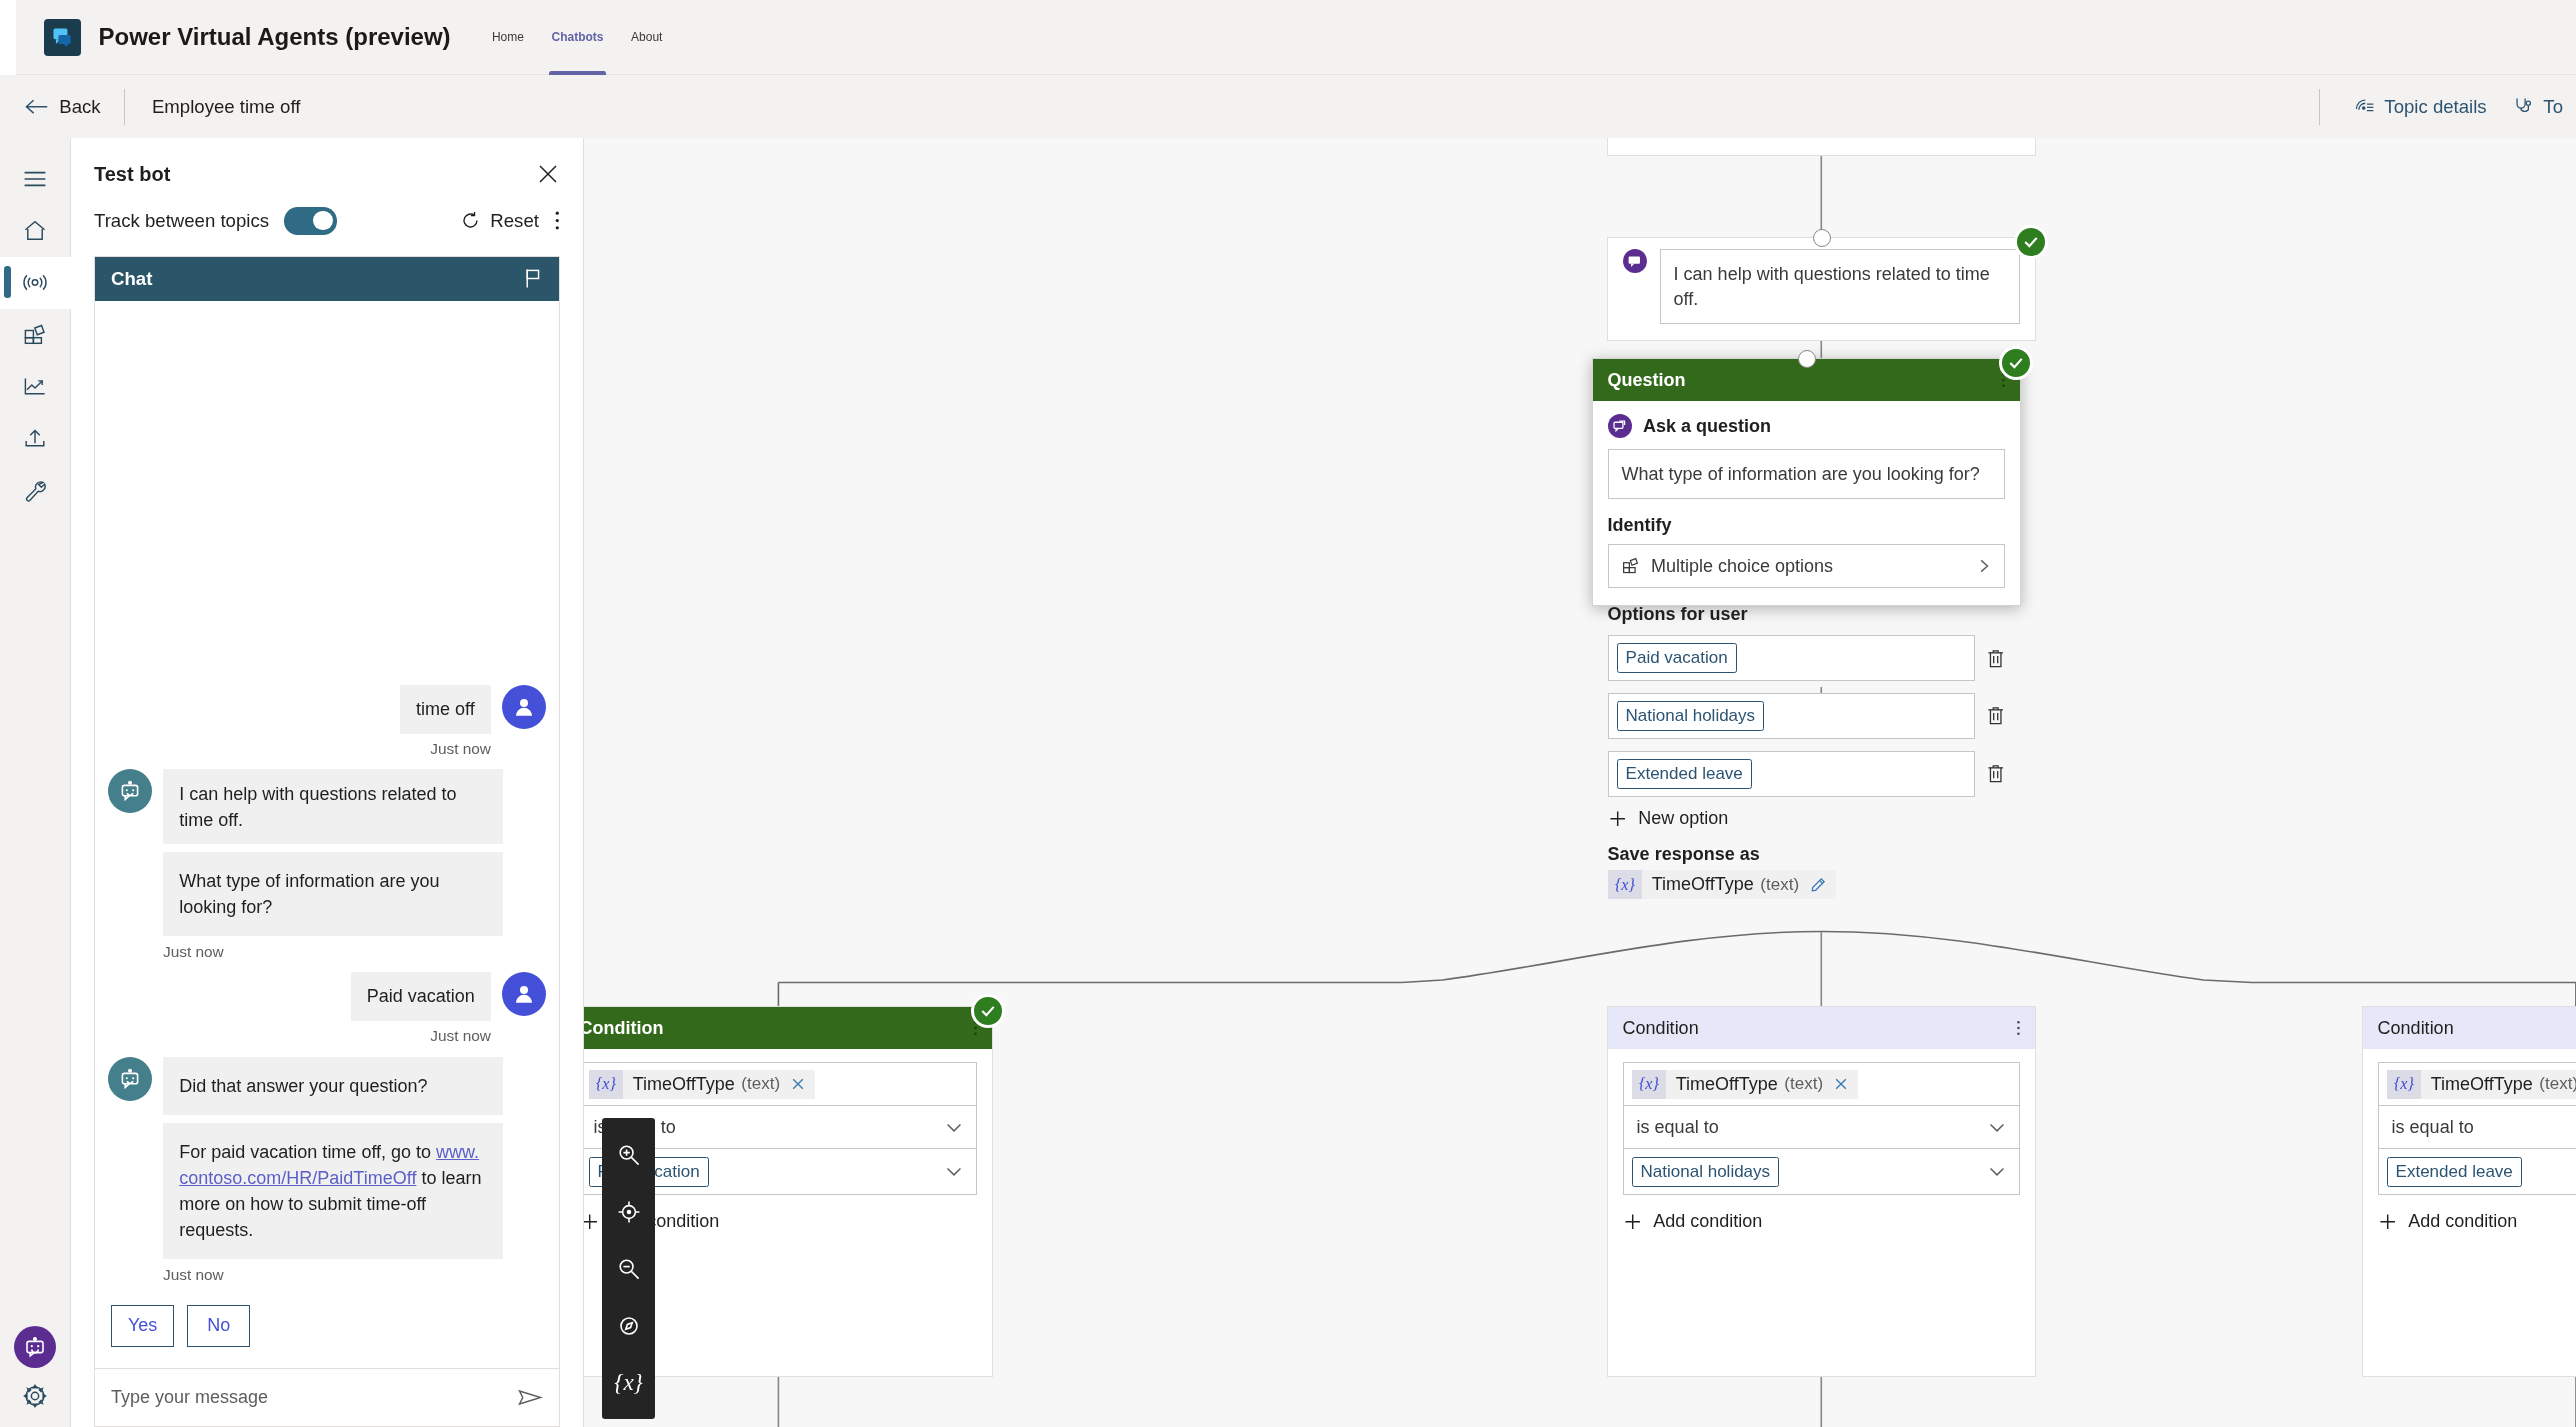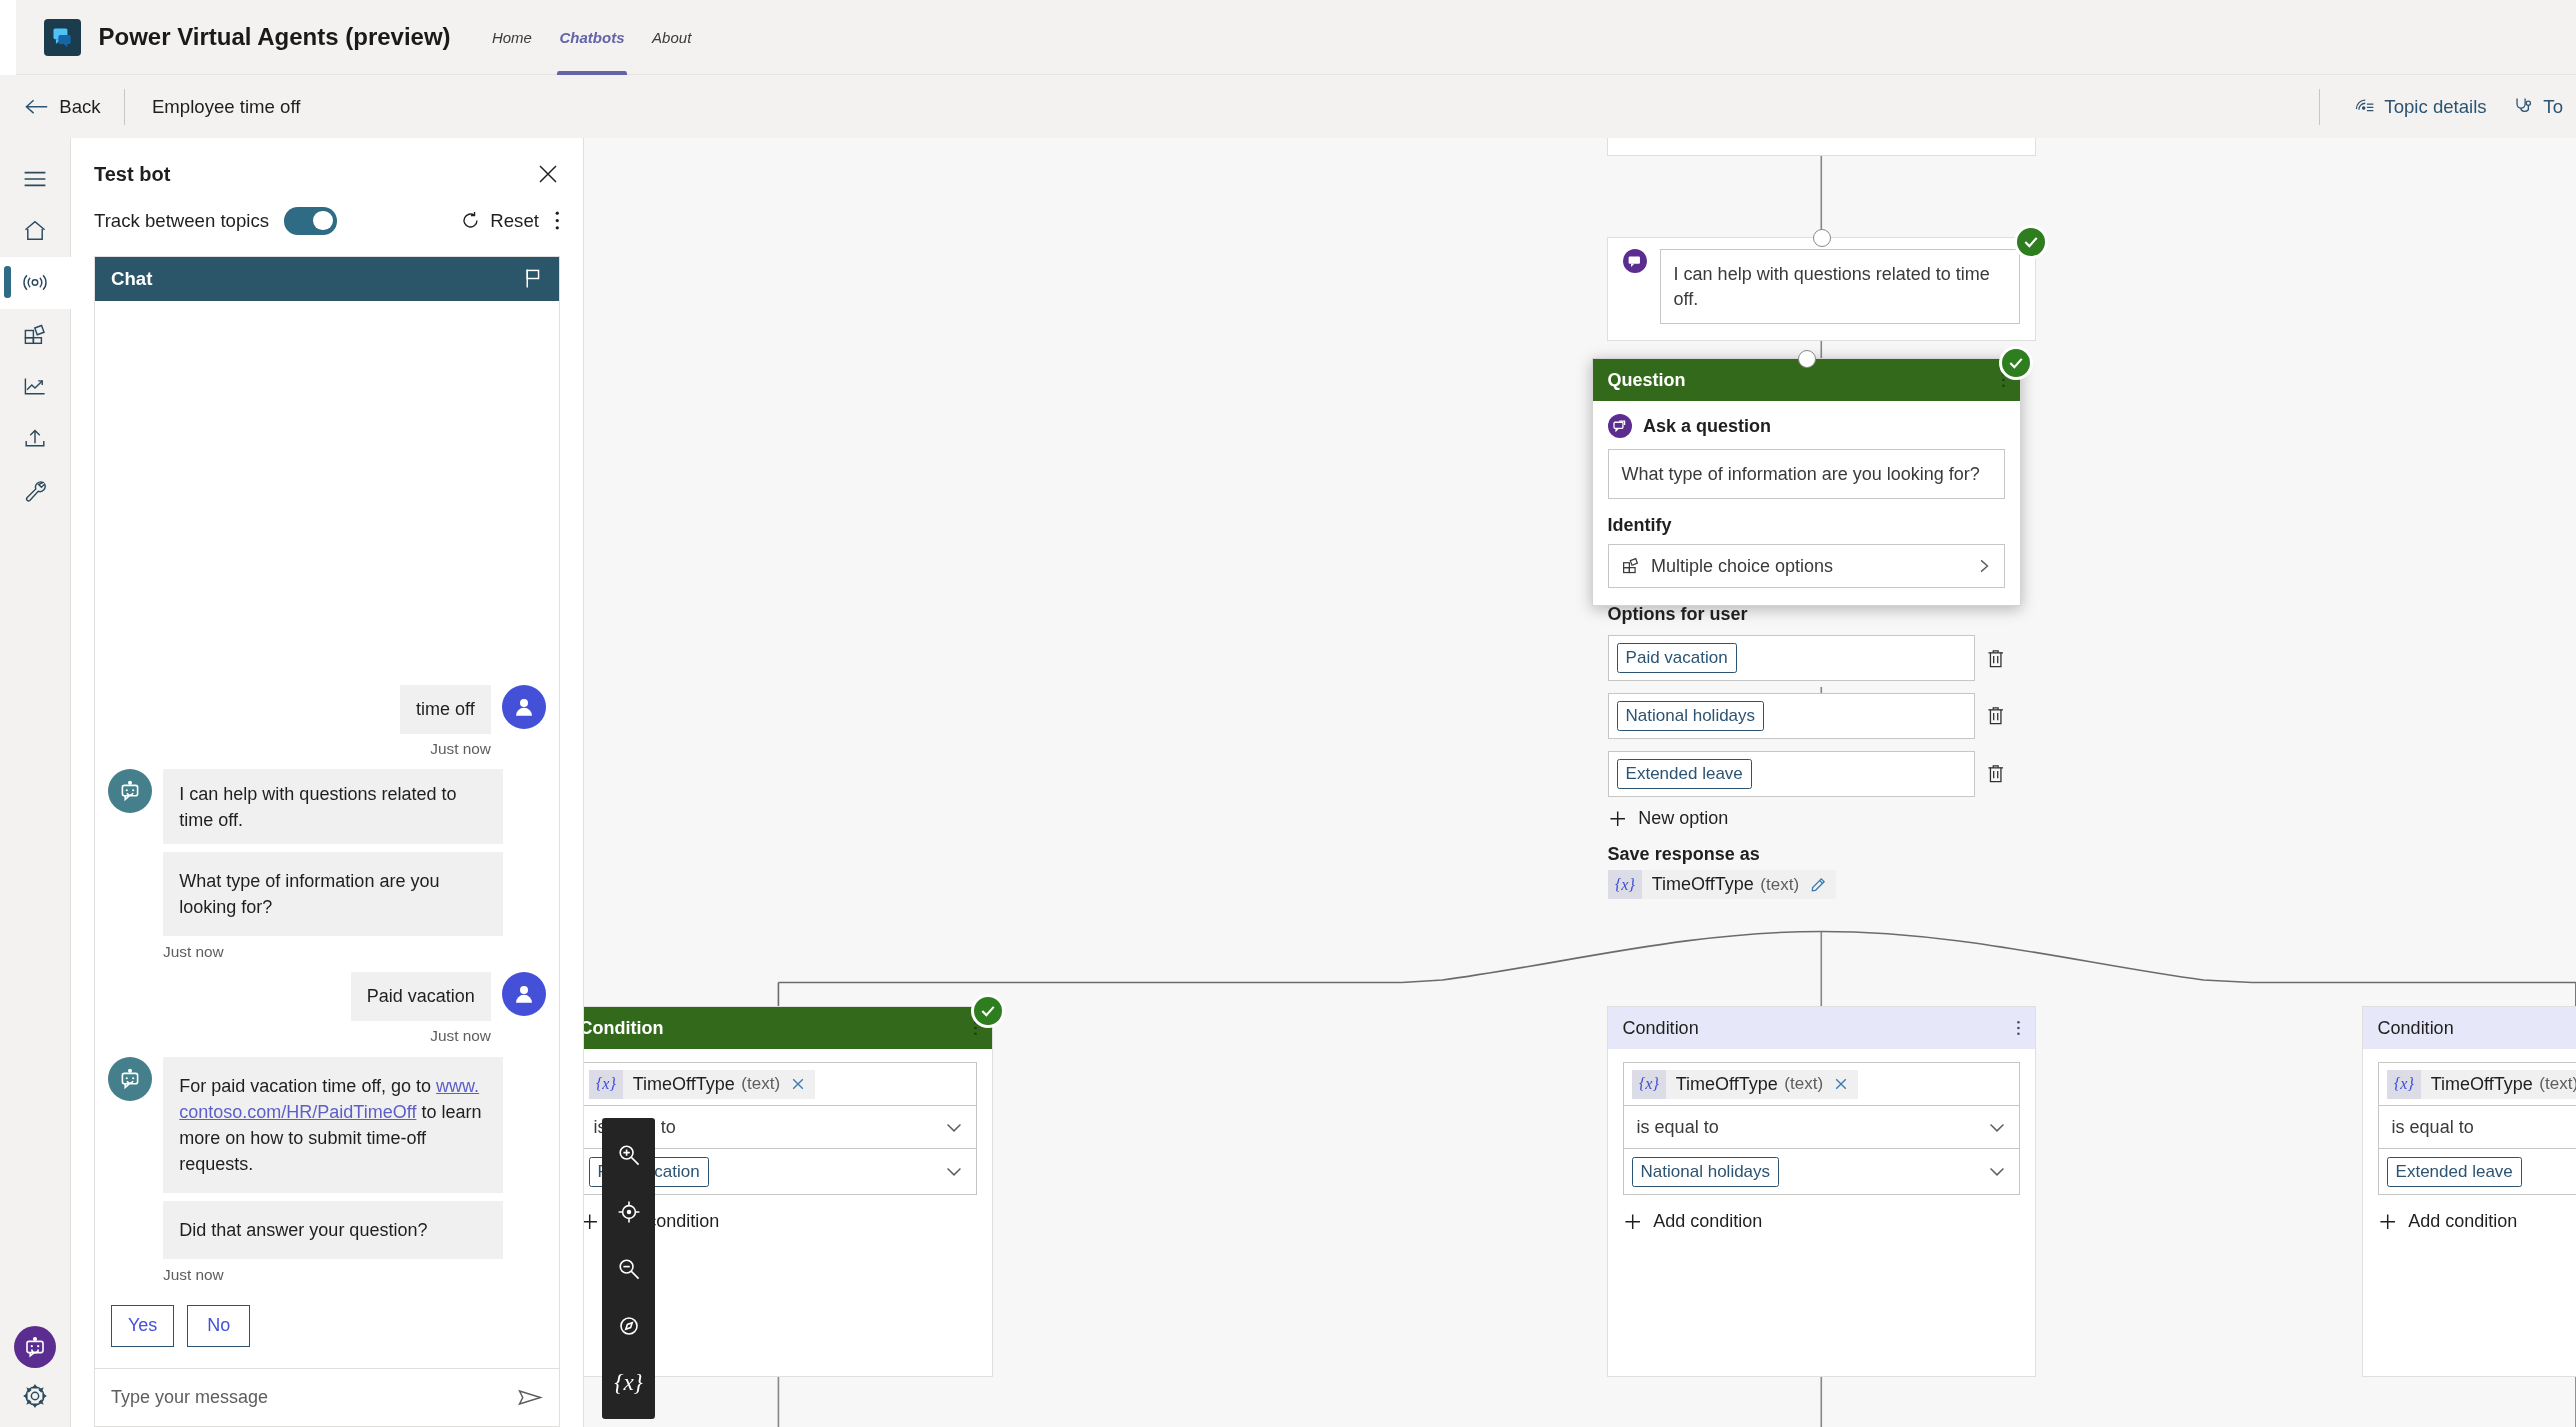--- a/index.html
+++ b/index.html
@@ -21,22 +21,22 @@
     width: 37px; height: 37px; border-radius: 4px;
     background: #1b3c4d; display: flex; align-items: center; justify-content: center;
     flex: 0 0 auto;
   }
   .brand-logo svg { display:block; }
   .brand-title {
     font-size: 24px; font-weight: 600; color: #1b1a19; margin-left: 18px; white-space: nowrap;
   }
   .navlinks { display: flex; align-items: center; margin-left: 27.5px; height: 75px; }
   .navlink {
-    font-size: 15px; color: #3b3a39; padding: 0 13.8px; height: 75px;
-    display: flex; align-items: center; position: relative; white-space: nowrap; font-style: italic;
+    font-size: 12px; color: #3b3a39; padding: 0 13.8px; height: 75px;
+    display: flex; align-items: center; position: relative; white-space: nowrap;
   }
   .navlink.active { color: #6264a7; font-weight: 600; }
   .navlink.active:after {
     content: ""; position: absolute; left: 11.3px; right: 11.3px; bottom: 0;
     height: 4px; background: #6264a7; border-radius: 2.4px 2.4px 0 0;
   }
 
   
   .subbar {
     position: absolute; left: 0; top: 75px; width: 2576px; height: 64px;
@@ -463,22 +463,22 @@
               <path d="M15 3 v3"></path>
                 <circle cx="15" cy="4.6" r="1.5" fill="#fff"></circle>
               <rect x="5.5" y="8" width="19" height="13" rx="2.5"></rect>
               <circle cx="11" cy="14" r="1.3" fill="#fff" stroke="none"></circle>
                 <circle cx="19" cy="14" r="1.3" fill="#fff" stroke="none"></circle>
               <path d="M11.5 17.5 a3.6 3.6 0 0 0 7 0"></path>
                 <path d="M9 21 v4.5 l5-4.5"></path>
             </svg>
           </div>
           <div class="bot-stack">
+            <div class="bubble pad-lg">Did that answer your question?</div>
             <div class="bubble pad-lg"><span>For paid vacation time off, go to </span><a href="#">www.contoso.com/HR/PaidTimeOff</a><span> to learn more on how to submit time-off requests.</span></div>
-            <div class="bubble pad-lg">Did that answer your question?</div>
           </div>
         </div>
         <div class="ts left">Just now</div>
 
         <div class="choice-row">
           <div class="choice-btn">Yes</div>
           <div class="choice-btn">No</div>
         </div>
       </div>
 

